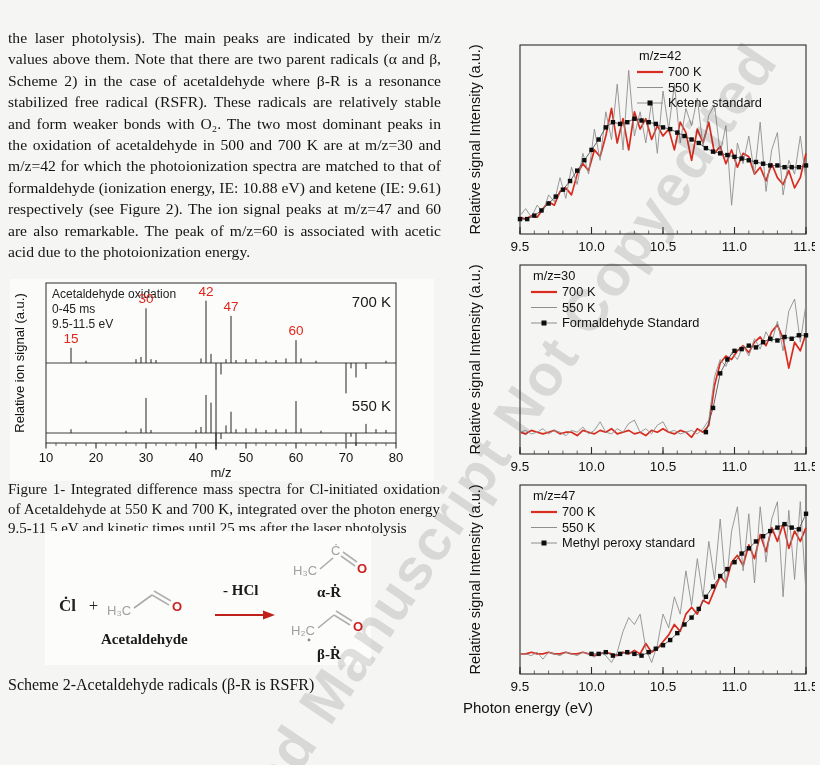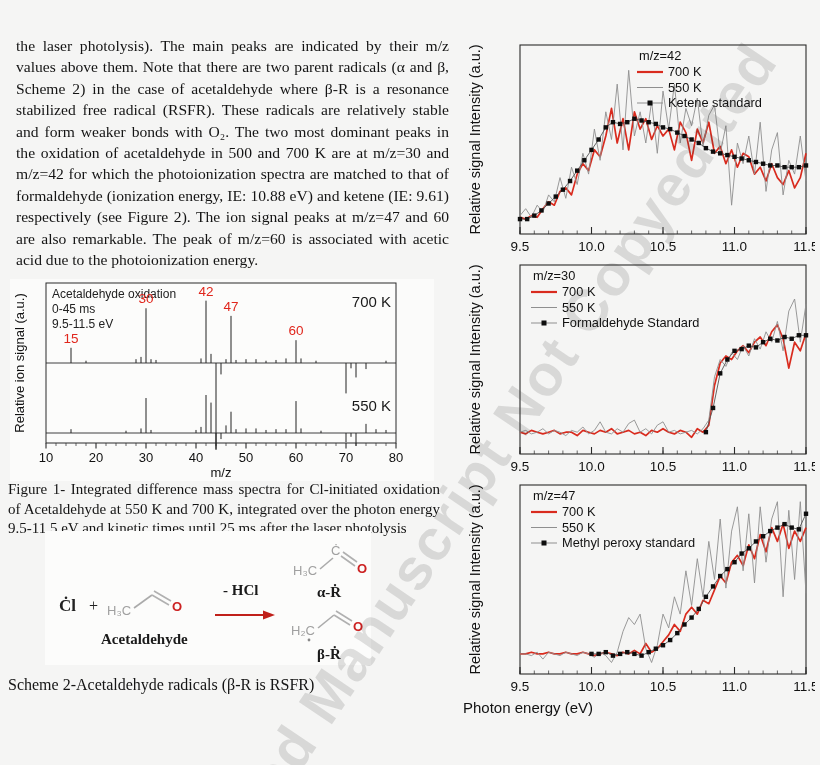--- a/index.html
+++ b/index.html
@@ -1,18 +1,18 @@
 <!DOCTYPE html>
 <html><head>
 <meta charset="utf-8">
 <style>
   html,body{margin:0;padding:0;background:#e9e9e8;}
   .page{position:relative;width:820px;height:765px;background:#f5f5f4;overflow:hidden;
         font-family:"Liberation Serif",serif;color:#141414;}
-  .body-text{position:absolute;left:8px;top:27px;width:433px;margin:8px;
+  .body-text{position:absolute;left:8px;top:27px;width:433px;margin:0;
              font-size:15.6px;line-height:21.4px;text-align:justify;}
   .figure1-wrap{position:absolute;left:10px;top:279px;width:424px;height:202px;background:#fbfbfa;}
   .caption{position:absolute;left:8px;top:480px;width:432px;margin:0;
            font-size:15px;line-height:19.6px;text-align:justify;}
   .scheme-wrap{position:absolute;left:45px;top:531px;width:326px;height:134px;background:#fcfcfb;}
   .scheme-caption{position:absolute;left:8px;top:676px;width:432px;margin:0;font-size:16px;}
   .plot-wrap{position:absolute;left:463px;width:352px;height:226px;}
   #pw0{top:38px;} #pw1{top:258px;} #pw2{top:478px;}
   .plots-xlabel{position:absolute;left:463px;top:699px;width:352px;text-align:left;
                 font-family:"Liberation Sans",sans-serif;font-size:15px;color:#111;}

